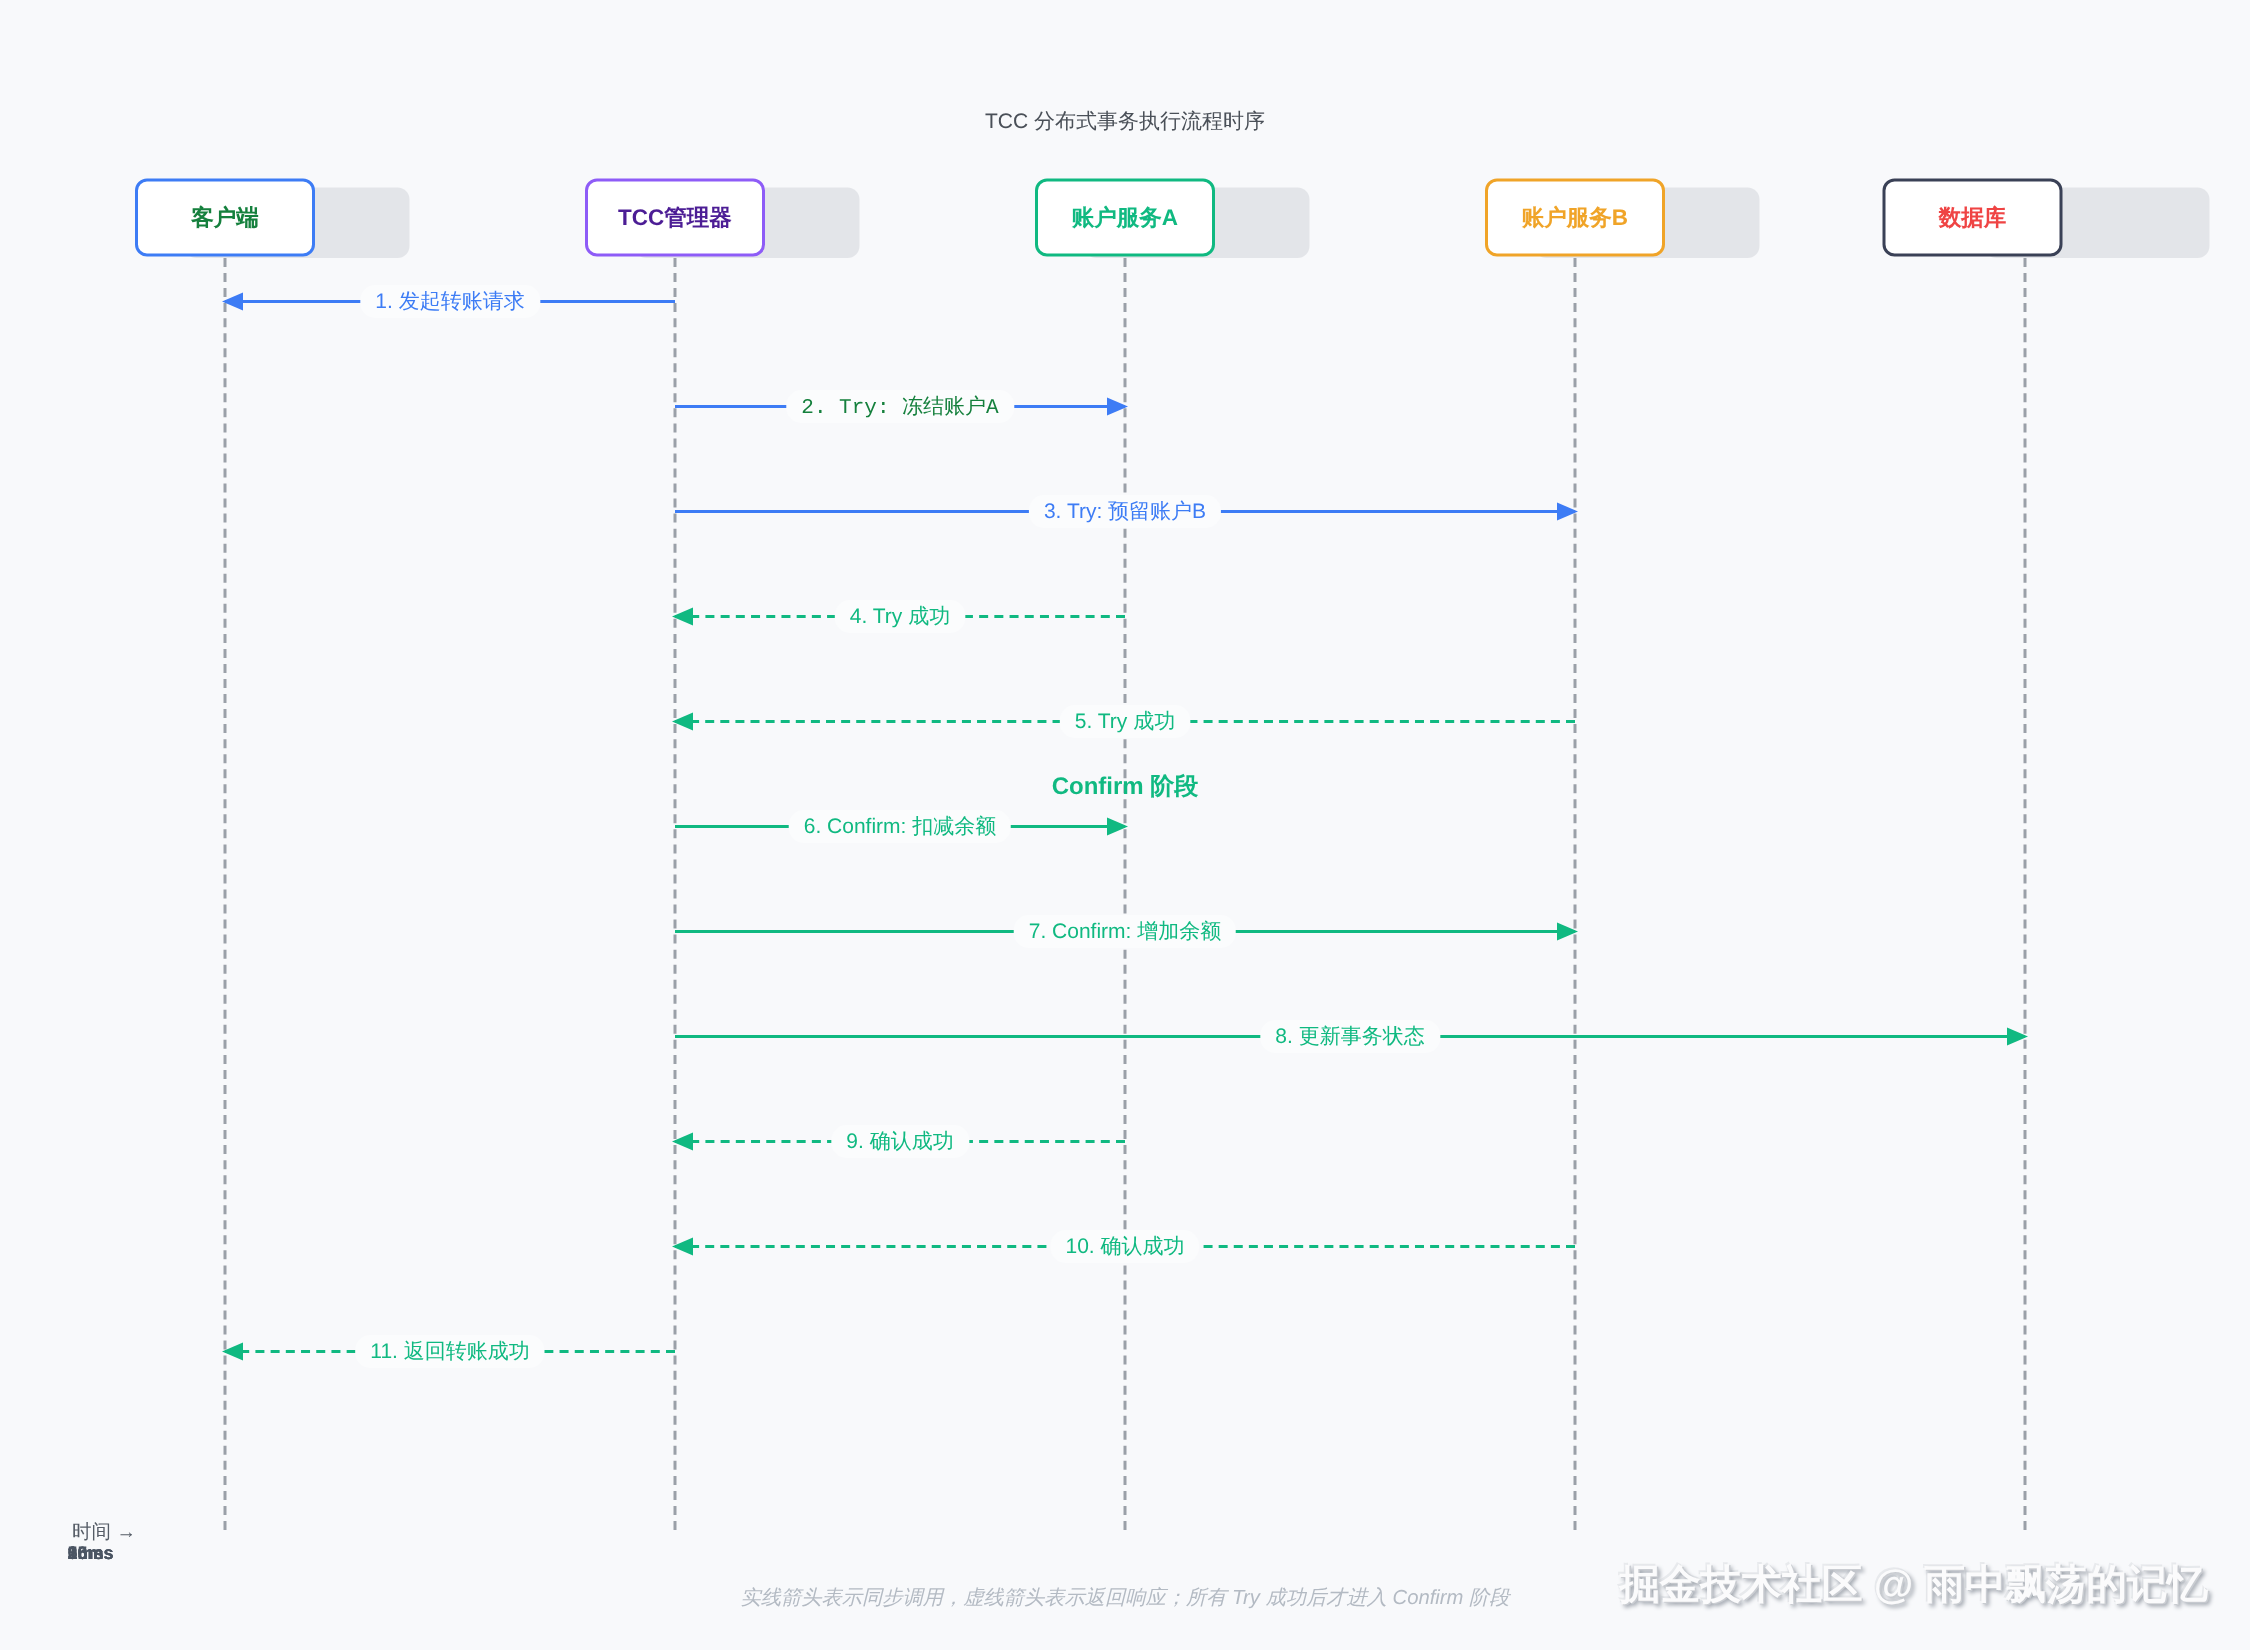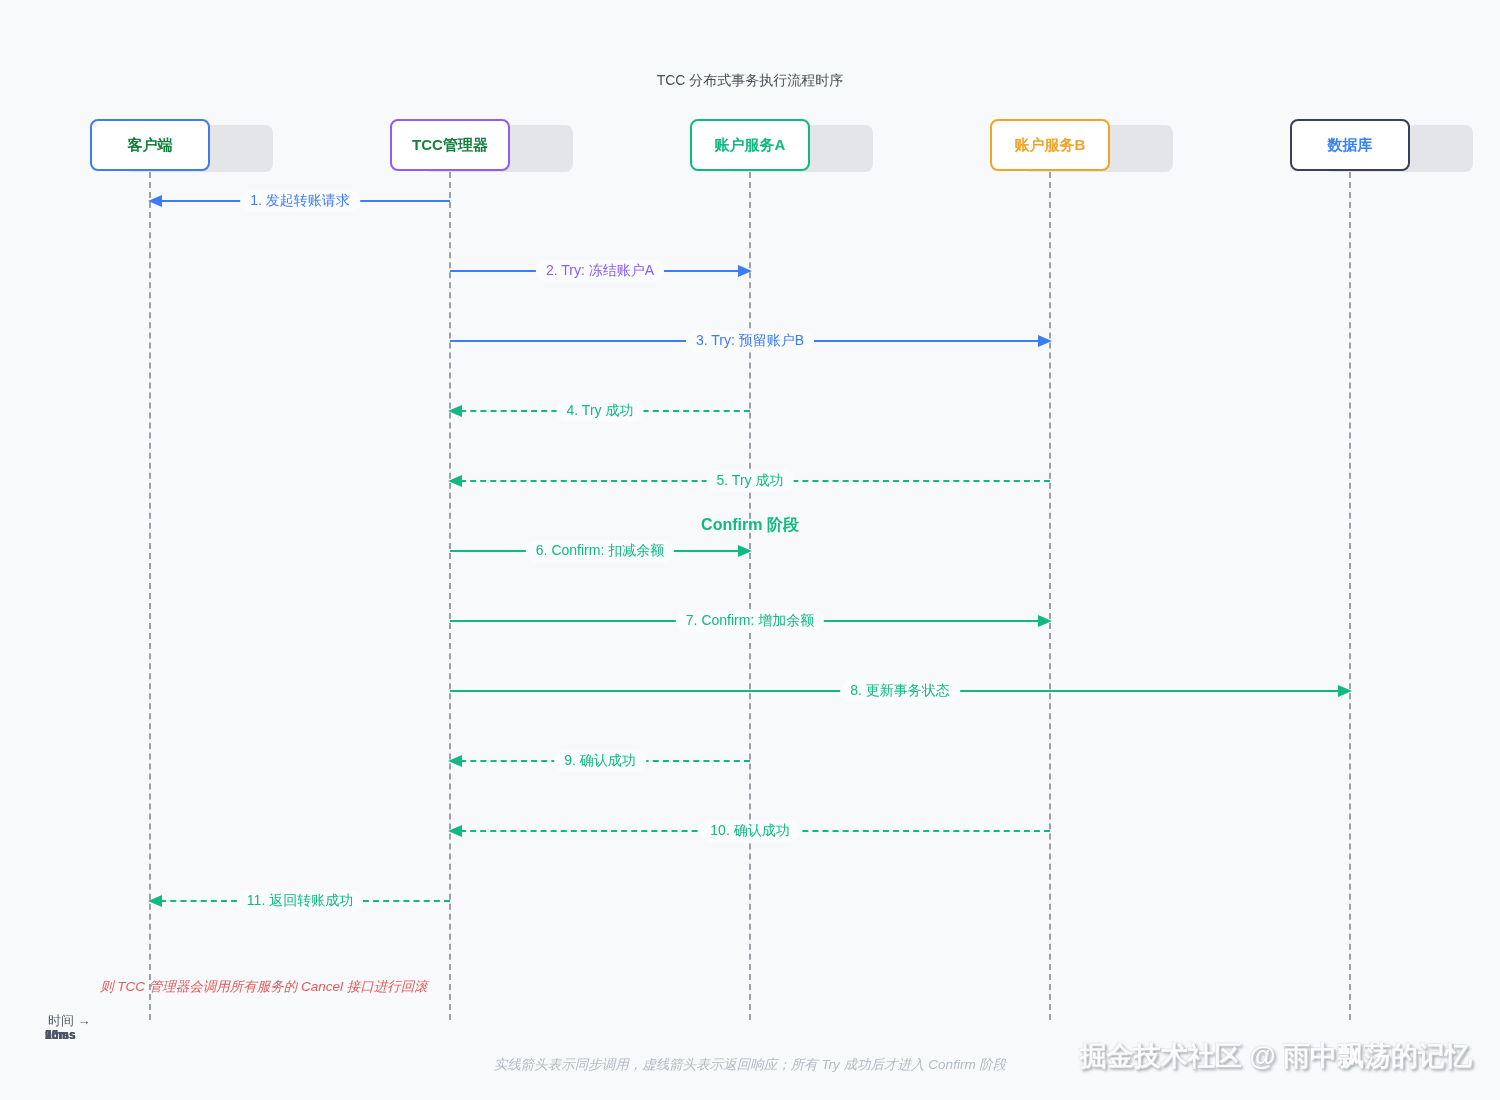--- a/index.html
+++ b/index.html
@@ -83,39 +83,39 @@
 
 <div id="stage">
   <div class="page-subtitle">TCC 分布式事务执行流程时序</div>
 
   <div id="diagram">
       <div class="lifeline" style="left: 149px; border-left-color: rgb(154, 160, 168);"></div>
       <div class="actor-shadow" style="left: 123px;"></div>
       <div class="actor-box" style="left: 90px; border-color: rgb(61, 124, 245); color: #15803d;">客户端</div>
       <div class="lifeline" style="left: 449px; border-left-color: rgb(154, 160, 168);"></div>
       <div class="actor-shadow" style="left: 423px;"></div>
-      <div class="actor-box" style="left: 390px; border-color: rgb(142, 92, 247); color: #15803d;">TCC管理器</div>
+      <div class="actor-box" style="left: 390px; border-color: rgb(142, 92, 247); color: #4c1d95;">TCC管理器</div>
       <div class="lifeline" style="left: 749px; border-left-color: rgb(154, 160, 168);"></div>
       <div class="actor-shadow" style="left: 723px;"></div>
       <div class="actor-box" style="left: 690px; border-color: rgb(16, 185, 129); color: rgb(16, 185, 129);">账户服务A</div>
       <div class="lifeline" style="left: 1049px; border-left-color: rgb(154, 160, 168);"></div>
       <div class="actor-shadow" style="left: 1023px;"></div>
       <div class="actor-box" style="left: 990px; border-color: rgb(240, 164, 40); color: rgb(240, 164, 40);">账户服务B</div>
       <div class="lifeline" style="left: 1349px; border-left-color: rgb(154, 160, 168);"></div>
       <div class="actor-shadow" style="left: 1323px;"></div>
-      <div class="actor-box" style="left: 1290px; border-color: rgb(58, 65, 86); color: #3b82f6;">数据库</div>
+      <div class="actor-box" style="left: 1255px; border-color: rgb(58, 65, 86); color: #ef4444;">数据库</div>
       <div class="message" style="left: 150px; top: 200px; width: 300px;">
         <div class="msg-line" style="border-top-style: solid; border-top-color: rgb(61, 124, 245);"></div>
         <div class="arrow-head left" style="border-right-color: rgb(61, 124, 245); left: -2px;"></div>
         <span class="msg-label" style="color: rgb(61, 124, 245);">1. 发起转账请求</span>
       </div>
       <div class="message" style="left: 450px; top: 270px; width: 300px;">
         <div class="msg-line" style="border-top-style: solid; border-top-color: rgb(61, 124, 245);"></div>
         <div class="arrow-head right" style="border-left-color: rgb(61, 124, 245); right: -2px;"></div>
-        <span class="msg-label" style="color: #8b5cf6;">2. Try: 冻结账户A</span>
+        <span class="msg-label" style="color: #15803d; font-family: Liberation Mono, monospace;">2. Try: 冻结账户A</span>
       </div>
       <div class="message" style="left: 450px; top: 340px; width: 600px;">
         <div class="msg-line" style="border-top-style: solid; border-top-color: rgb(61, 124, 245);"></div>
         <div class="arrow-head right" style="border-left-color: rgb(61, 124, 245); right: -2px;"></div>
         <span class="msg-label" style="color: rgb(61, 124, 245);">3. Try: 预留账户B</span>
       </div>
       <div class="message" style="left: 450px; top: 410px; width: 300px;">
         <div class="msg-line" style="border-top-style: dashed; border-top-color: rgb(16, 185, 129);"></div>
         <div class="arrow-head left" style="border-right-color: rgb(16, 185, 129); left: -2px;"></div>
         <span class="msg-label" style="color: rgb(16, 185, 129);">4. Try 成功</span>
@@ -153,21 +153,20 @@
       <div class="message" style="left: 150px; top: 900px; width: 300px;">
         <div class="msg-line" style="border-top-style: dashed; border-top-color: rgb(16, 185, 129);"></div>
         <div class="arrow-head left" style="border-right-color: rgb(16, 185, 129); left: -2px;"></div>
         <span class="msg-label" style="color: rgb(16, 185, 129);">11. 返回转账成功</span>
       </div>
     </div>
 
   <div class="phase-label" id="phase-label" style="left: 750px; top: 525px;">Confirm 阶段</div>
 
   <div class="error-note">
-    <div>则 TCC 管理器会调用所有服务的 Cancel 接口进行回滚</div>
   </div>
 
   <div class="time-label">时间 →</div>
   <div class="time-ticks" id="time-ticks">
       <span class="time-tick">0ms</span>
       <span class="time-tick">5ms</span>
       <span class="time-tick">10ms</span>
       <span class="time-tick">15ms</span>
       <span class="time-tick">20ms</span>
     </div>

